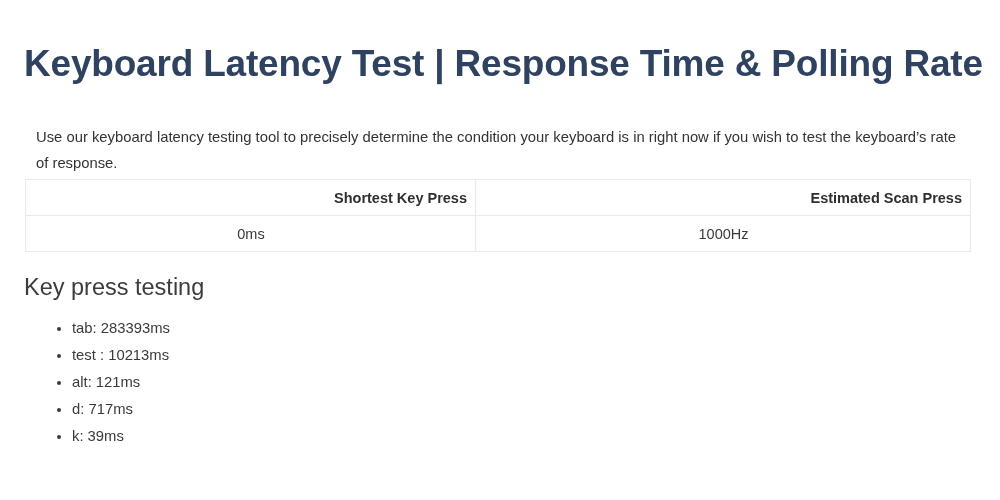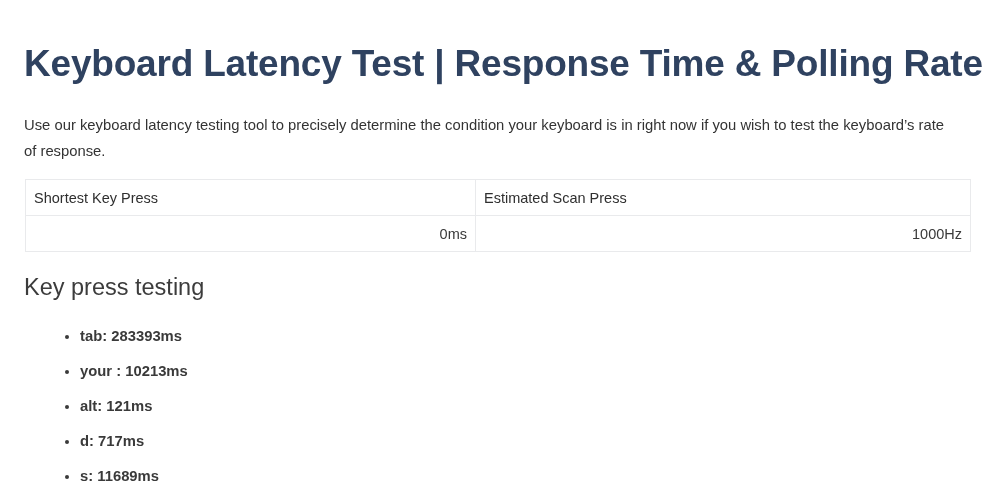--- a/index.html
+++ b/index.html
@@ -35,21 +35,21 @@
     color: #2f4260;
     white-space: nowrap;
   }
 
   
   .intro {
     position: absolute;
     left: 24px;
     top: 112px;
     width: 936px;
-    margin: 0;
+    margin: 12px;
     font-size: 14.8px;
     line-height: 26px;
     color: #333333;
   }
 
   
   .results-table {
     position: absolute;
     left: 25px;
     top: 179px;
@@ -59,26 +59,26 @@
     background: #ffffff;
   }
   .results-table th,
   .results-table td {
     border: 1px solid #e9eaec;
     height: 36px;
     font-size: 14.5px;
     color: #2f2f2f;
   }
   .results-table th {
-    text-align: left;
-    font-weight: 400;
+    text-align: right;
+    font-weight: 700;
     padding: 0 8px;
   }
   .results-table td {
-    text-align: right;
+    text-align: center;
     font-weight: 400;
     padding: 0 8px 0 9px;
     color: #3a3a3a;
   }
   .col-a { width: 450px; }
   .col-b { width: 495px; }
 
   
   .history-heading {
     position: absolute;
@@ -99,22 +99,21 @@
     padding: 0 0 0 28px;
     list-style: none;
     width: 500px;
   }
   .history-list li {
     position: relative;
     font-size: 14.8px;
     line-height: 23px;
     color: #3a3a3a;
     padding: 0;
-    margin: 12px;
-    font-weight: bold;
+    margin: 4px;
   }
   .history-list li::before {
     content: "";
     position: absolute;
     left: -15px;
     top: 10px;
     width: 4px;
     height: 4px;
     border-radius: 50%;
     background: #3a3a3a;
@@ -145,20 +144,19 @@
         <td>0ms</td>
         <td>1000Hz</td>
       </tr>
     </tbody>
   </table>
 
   <h2 class="history-heading">Key press testing</h2>
 
   <ul class="history-list">
     <li>tab: 283393ms</li>
-    <li>your : 10213ms</li>
+    <li>test : 10213ms</li>
     <li>alt: 121ms</li>
     <li>d: 717ms</li>
-    <li>s: 11689ms</li>
     <li>k: 39ms</li>
   </ul>
 
 </div>
 
 </body></html>

